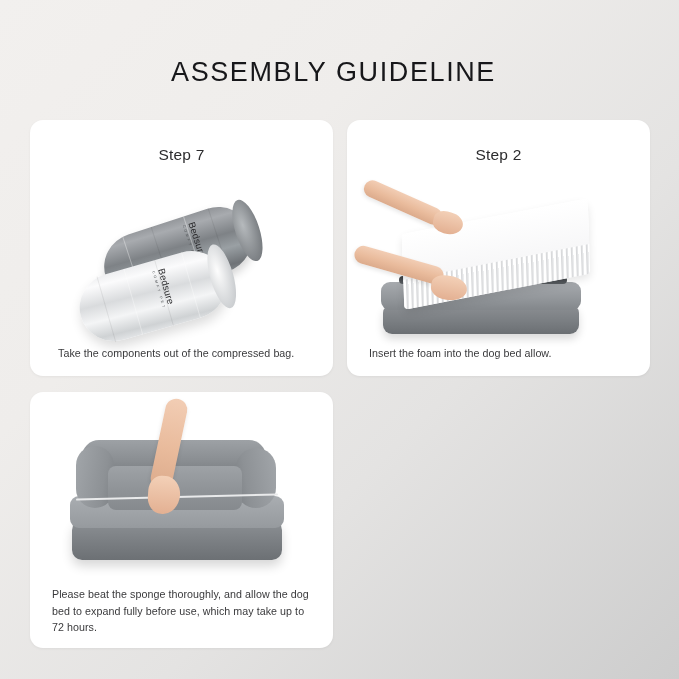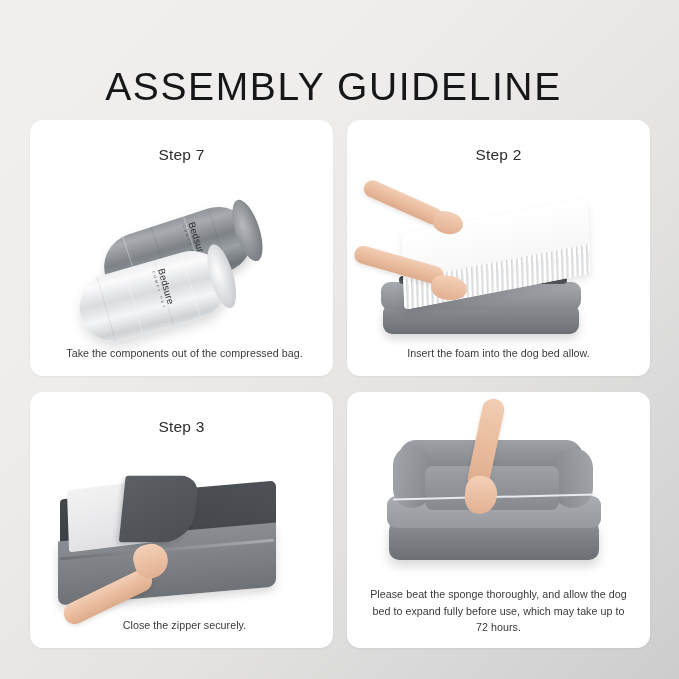--- a/index.html
+++ b/index.html
@@ -5,42 +5,42 @@
   html,body{margin:0;padding:0;}
   body{
     width:679px;height:679px;overflow:hidden;
     font-family:"Liberation Sans","DejaVu Sans",sans-serif;
     background:linear-gradient(135deg,#f2f0ee 0%,#efedeb 32%,#e4e3e2 62%,#cdcdcd 100%);
   }
   .page{position:relative;width:679px;height:679px;box-sizing:border-box;}
 
   .page-title{
     position:absolute;left:0;right:12px;top:40px;
-    text-align:center;font-size:39px;letter-spacing:1.6px;
+    text-align:center;font-size:27px;letter-spacing:1.6px;
     font-weight:400;color:#17171a;line-height:1.1;
   }
 
   .grid{
     position:absolute;left:30px;top:120px;width:620px;height:528px;
     display:grid;grid-template-columns:1fr 1fr;grid-template-rows:1fr 1fr;
     gap:16px 14px;
   }
   .card{
     background:#fff;border-radius:13px;position:relative;overflow:hidden;
     box-shadow:0 1px 3px rgba(0,0,0,.05);
     display:flex;flex-direction:column;
   }
   .card-title{
     text-align:center;font-size:15.5px;color:#2c2c2e;font-weight:400;
     margin-top:26px;letter-spacing:.2px;
   }
   .art{flex:1;position:relative;}
   .cap{
     font-size:10.7px;color:#3a3a3c;line-height:1.55;letter-spacing:.05px;
-    padding:0 22px 0 22px;margin-bottom:14px;text-align:center;
+    padding:0 22px 0 22px;margin-bottom:14px;
   }
   .card.c1 .cap,.card.c3 .cap{padding-left:28px;}
   .card.c4 .cap{margin-bottom:12px;}
 
   
   .stage{position:absolute;inset:0;}
   .el{position:absolute;}
 
   
   .roll{position:absolute;border-radius:48px/46px;}
@@ -228,35 +228,20 @@
           <div class="el arm" style="left:14px;top:30px;width:84px;height:17px;transform:rotate(24deg)"></div>
           <div class="el hand" style="left:86px;top:48px;width:30px;height:22px;transform:rotate(14deg)"></div>
 
           <div class="el arm" style="left:6px;top:92px;width:92px;height:18px;transform:rotate(16deg)"></div>
           <div class="el hand" style="left:84px;top:112px;width:36px;height:24px;transform:rotate(10deg)"></div>
         </div>
       </div>
       <div class="cap">Insert the foam into the dog bed allow.</div>
     </div>
 
-    <div class="card c3">
-      <div class="card-title">Step 3</div>
-      <div class="art">
-        <div class="stage">
-          <div class="el box3-top"></div>
-          <div class="el box3-side"></div>
-          <div class="el flap"></div>
-          <div class="el flap-under"></div>
-          <div class="zip-line"></div>
-          <div class="el arm" style="left:30px;top:150px;width:96px;height:22px;transform:rotate(-26deg)"></div>
-          <div class="el hand" style="left:104px;top:108px;width:34px;height:34px;transform:rotate(-16deg)"></div>
-        </div>
-      </div>
-      <div class="cap">Close the zipper securely.</div>
-    </div>
 
     <div class="card c4">
       <div class="art">
         <div class="stage">
           <div class="el bed-base"></div>
           <div class="el bed-mid"></div>
           <div class="el bolster-back"></div>
           <div class="el bolster-left"></div>
           <div class="el bolster-right"></div>
           <div class="el cushion"></div>

